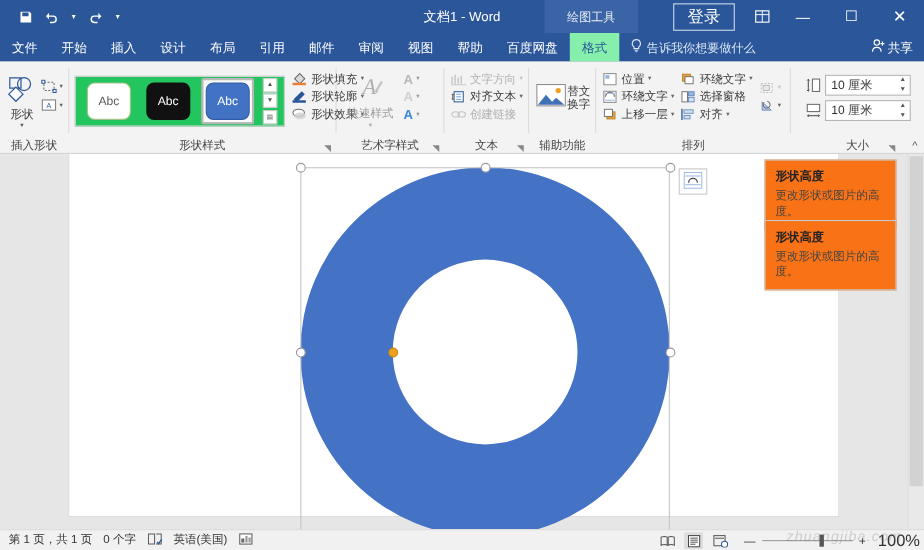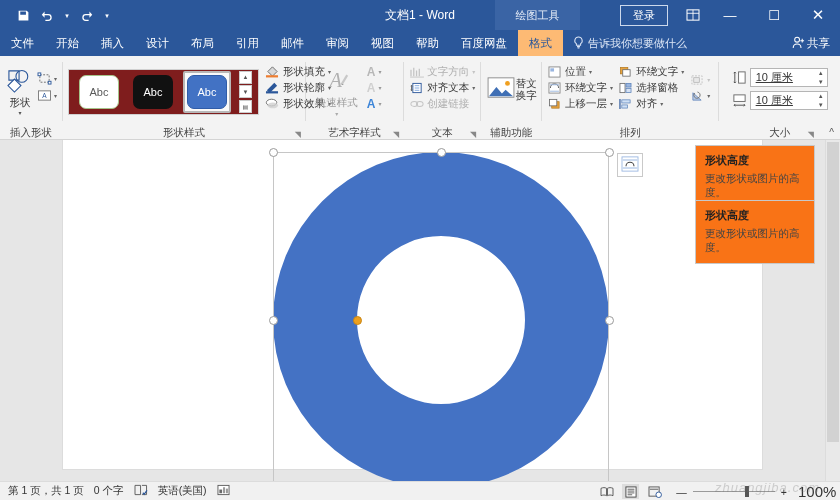--- a/index.html
+++ b/index.html
@@ -28,34 +28,34 @@
     position:absolute; left:0; right:0; text-align:center;
     font-size:12px; color:#fff; pointer-events:none;
   }
   .ctx-tab-top {
     position:absolute; left:495px; top:0; width:85px; height:30px;
     background:#3a64a5; display:flex; align-items:center; justify-content:center;
     font-size:11px; color:#e8eef8;
   }
   .tb-right { position:absolute; right:0; top:0; height:30px; display:flex; align-items:center; }
   .signin {
-    border:1px solid #cdd9ec; color:#fff; font-size:11px;
+    border:1px solid #cdd9ec; color:#fff; font-size:15px;
     padding:2px 12px; margin-right:10px; background:transparent; cursor:default;
   }
   .ribopt { width:30px; height:30px; display:flex; align-items:center; justify-content:center; }
   .wbtn { width:44px; height:30px; display:flex; align-items:center; justify-content:center;
           color:#fff; font-size:13px; }
   .wbtn.close { font-size:15px; }
 
   
   .tabbar { height:26px; background:#2b579a; display:flex; align-items:stretch; position:relative; }
   .tab {
     padding:0 11px; display:flex; align-items:center; color:#fff; font-size:11.5px; cursor:default;
   }
-  .tab.active { background:#fdba74; color:#2b579a; }
+  .tab.active { background:#86efac; color:#2b579a; }
   .tellme {
     display:flex; align-items:center; gap:4px; padding:0 10px; color:#dbe5f5; font-size:11px;
   }
   .share {
     position:absolute; right:10px; top:0; height:26px; display:flex; align-items:center;
     gap:2px; color:#fff; font-size:11.5px;
   }
 
   
   .ribbon {
@@ -77,21 +77,21 @@
     padding-top:2px;
   }
   .shapes-btn .lbl { font-size:10.5px; margin-top:1px; }
   .shapes-btn .car { font-size:6px; color:#555; line-height:6px; }
   .mini-col { display:flex; flex-direction:column; gap:3px; padding-left:2px; padding-bottom:10px;}
   .mini-item { display:flex; align-items:center; gap:2px; }
   .mini-item .car { font-size:6px; color:#666; }
 
   
   .gallery {
-    display:flex; align-items:center; gap:6px; background:#7f1d1d; border:1px solid #d0d0d0;
+    display:flex; align-items:center; gap:6px; background:#22c55e; border:1px solid #d0d0d0;
     padding:4px 6px; height:46px;
   }
   .sw { width:40px; height:34px; border-radius:7px; display:flex; align-items:center;
         justify-content:center; font-size:11px; }
   .sw.s1 { background:#fff; border:1px solid #a6c48a; color:#5a5a5a; }
   .sw.s2 { background:#111; color:#fff; }
   .sw.s3 { background:#4272c4; color:#fff; border:1px solid #2f5ca8; }
   .sw-wrap.sel { border:2px solid #b8b8b8; padding:2px; border-radius:2px; background:#fafafa; }
   .sw-wrap { padding:4px; }
   .gal-spin { display:flex; flex-direction:column; justify-content:space-between; height:42px; margin-left:2px;}
@@ -542,21 +542,21 @@
           </span>
           <span class="car">▾</span>
         </div>
       </div>
     </div>
     <div class="glabel">排列</div>
   </div>
   <div class="gsep"></div>
 
   <div class="rgroup" style="width:130px;">
-    <div class="gbody" style="justify-content:center;text-decoration:underline;">
+    <div class="gbody" style="justify-content:center;">
       <div class="size-rows">
         <div class="size-row">
           <span class="icoBox">
             <svg width="15" height="15" viewBox="0 0 16 16">
                 <rect x="7" y="2" width="7" height="12" fill="#fff" stroke="#6a6a6a" stroke-width="1"></rect>
                 <path d="M3 2.5v11M1.8 3.4 3 2.2l1.2 1.2M1.8 12.6 3 13.8l1.2-1.2" fill="none" stroke="#3a3a3a" stroke-width=".9"></path>
               </svg>
           </span>
           <div class="spinbox">
             <span>10 厘米</span>

